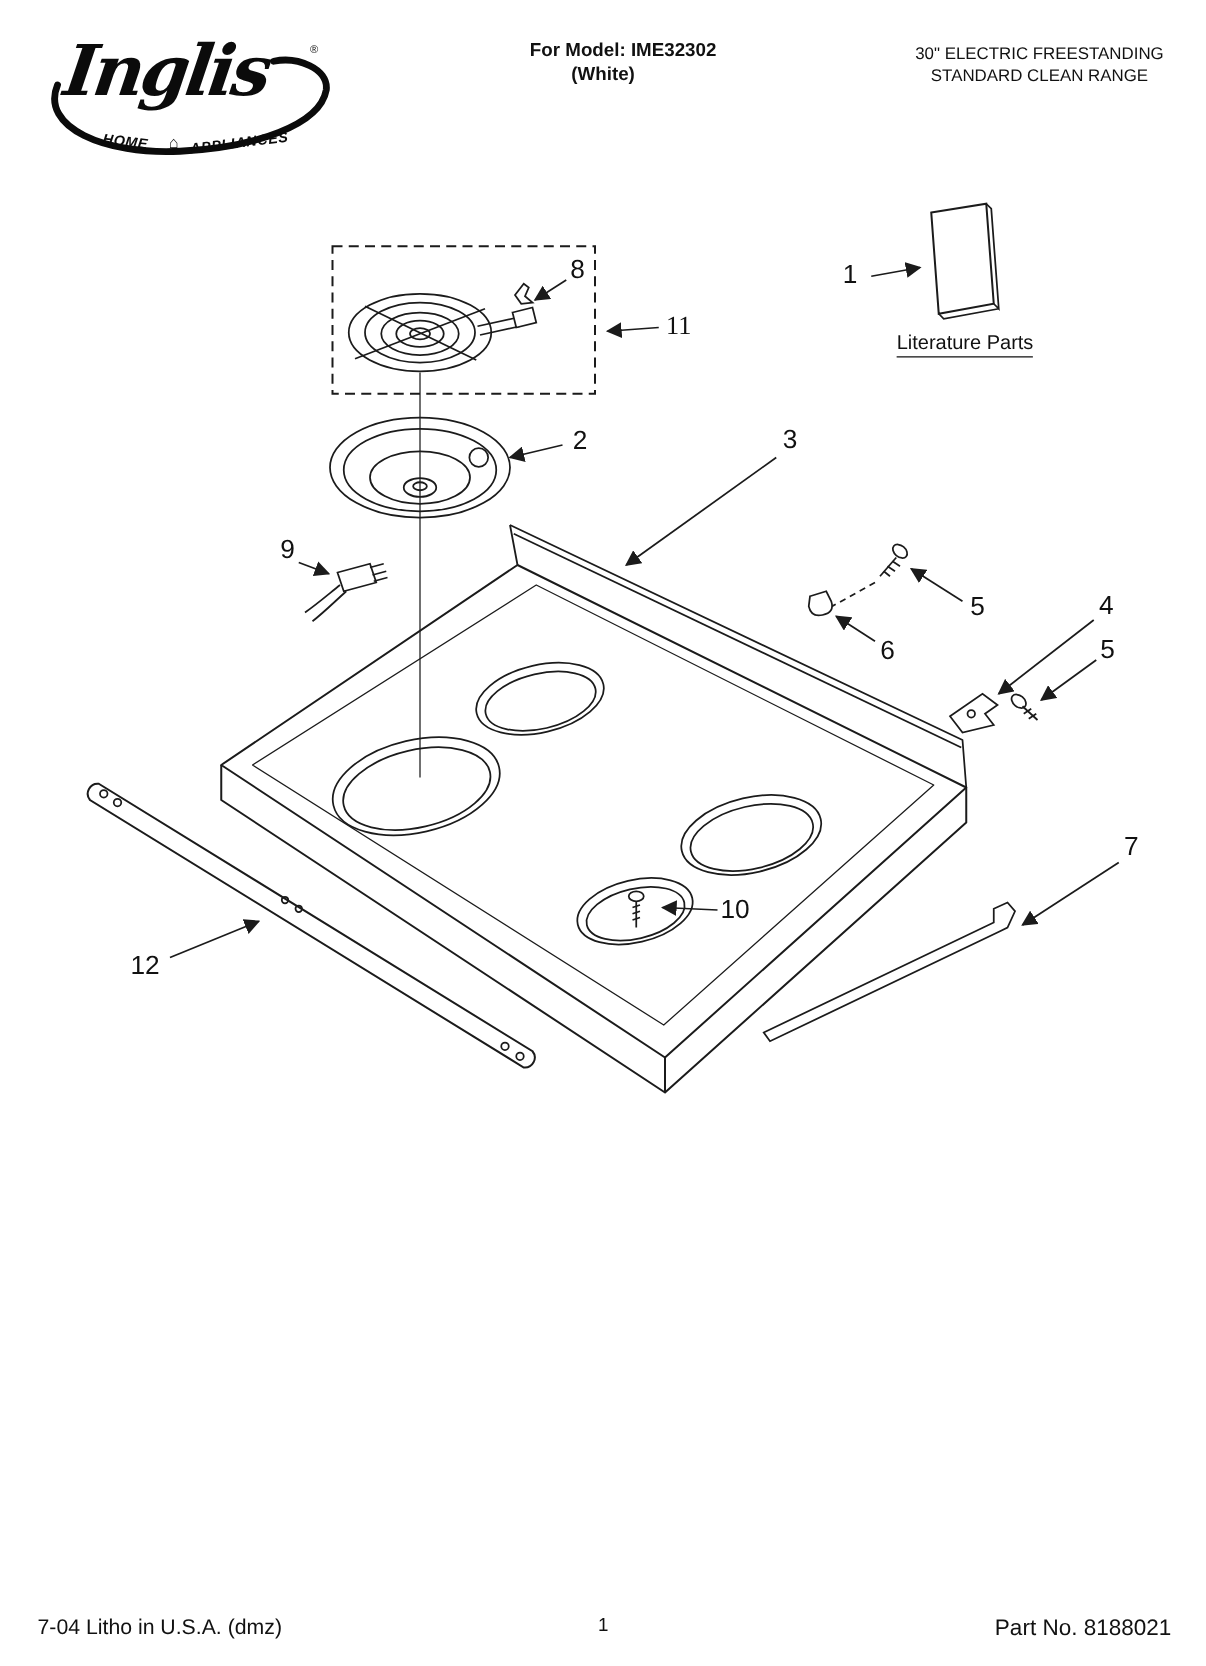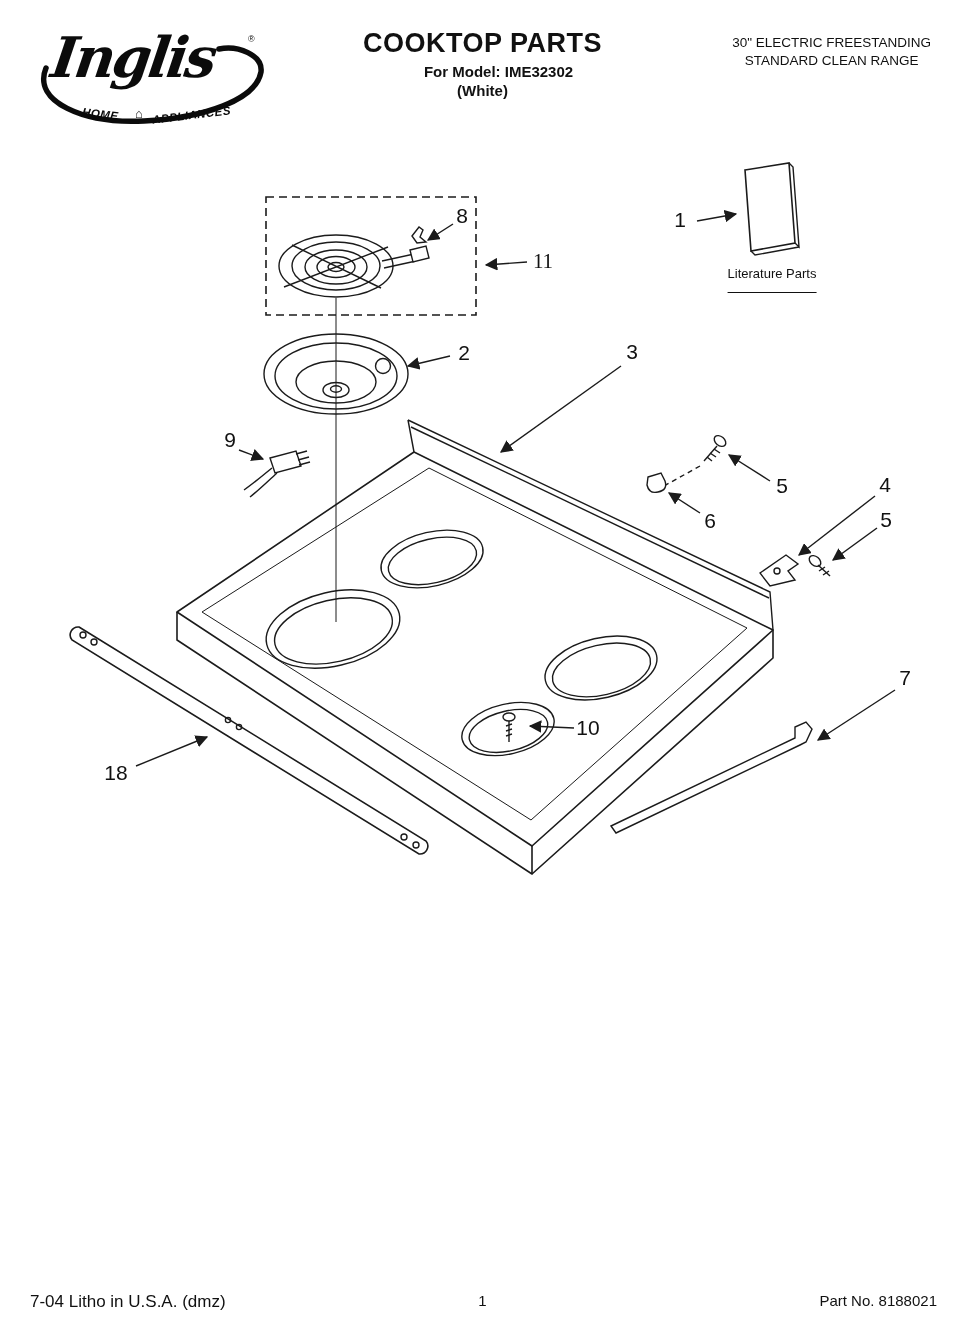--- a/index.html
+++ b/index.html
@@ -37,48 +37,47 @@
     font-size:13.5px; line-height:1.3;
   }
 
   
   .callout {
     position:absolute; transform:translate(-50%,-50%);
     font-size:21px; color:#111; white-space:nowrap;
   }
   .lit-label {
     position:absolute; left:772px; top:266px; transform:translateX(-50%);
-    font-size:13px; border-bottom:1.5px solid #111; padding-bottom:11px;
+    font-size:16px; border-bottom:1.5px solid #111; padding-bottom:1px;
     white-space:nowrap;
     text-align:right;
   }
 
   
   .footer-litho { position:absolute; left:30px; top:1292px; font-size:17px; }
   .footer-page  { position:absolute; left:0; top:1292px; width:965px; text-align:center; font-size:15px; }
-  .footer-part  { position:absolute; right:28px; top:1292px; font-size:15px;text-align:center; }
+  .footer-part  { position:absolute; right:28px; top:1292px; font-size:18px;text-align:center; }
 </style>
 </head>
 <body>
 
 <div class="page">
 
   <div class="logo">
     <svg width="245" height="112" viewBox="0 0 245 112">
       <path d="M20,50 C6,84 58,106 118,103 C178,100 230,82 235,54 C237,37 212,27 193,31" fill="none" stroke="#0b0b0b" stroke-width="5.5" stroke-linecap="round"></path>
     </svg>
     <div class="brand">Inglis</div>
     <div class="reg">®</div>
     <div class="banner-word banner-home">HOME</div>
     <div class="house">⌂</div>
     <div class="banner-word banner-appl">APPLIANCES</div>
   </div>
 
   <div class="title-block">
-    <div class="page-title">COOKTOP PARTS</div>
     <div class="model-line">For Model: IME32302</div>
     <div class="color-line">(White)</div>
   </div>
   <div class="range-block">
     <div>30" ELECTRIC FREESTANDING</div>
     <div>STANDARD CLEAN RANGE</div>
   </div>
 
   <svg class="diagram" width="965" height="1333" viewBox="0 0 965 1333">
     <defs>
@@ -214,21 +213,21 @@
   <div class="callout" style="left:680px; top:220px;">1</div>
   <div class="callout" style="left:464px; top:353px;">2</div>
   <div class="callout" style="left:632px; top:352px;">3</div>
   <div class="callout" style="left:230px; top:440px;">9</div>
   <div class="callout" style="left:782px; top:486px;">5</div>
   <div class="callout" style="left:710px; top:521px;">6</div>
   <div class="callout" style="left:885px; top:485px;">4</div>
   <div class="callout" style="left:886px; top:520px;">5</div>
   <div class="callout" style="left:905px; top:678px;">7</div>
   <div class="callout" style="left:588px; top:728px;text-align:right;">10</div>
-  <div class="callout" style="left:116px; top:773px;">18</div>
+  <div class="callout" style="left:116px; top:773px;">12</div>
 
   <div class="lit-label">Literature Parts</div>
 
   <div class="footer-litho">7-04 Litho in U.S.A. (dmz)</div>
   <div class="footer-page">1</div>
   <div class="footer-part">Part No. 8188021</div>
 
 </div>
 
 </body></html>

